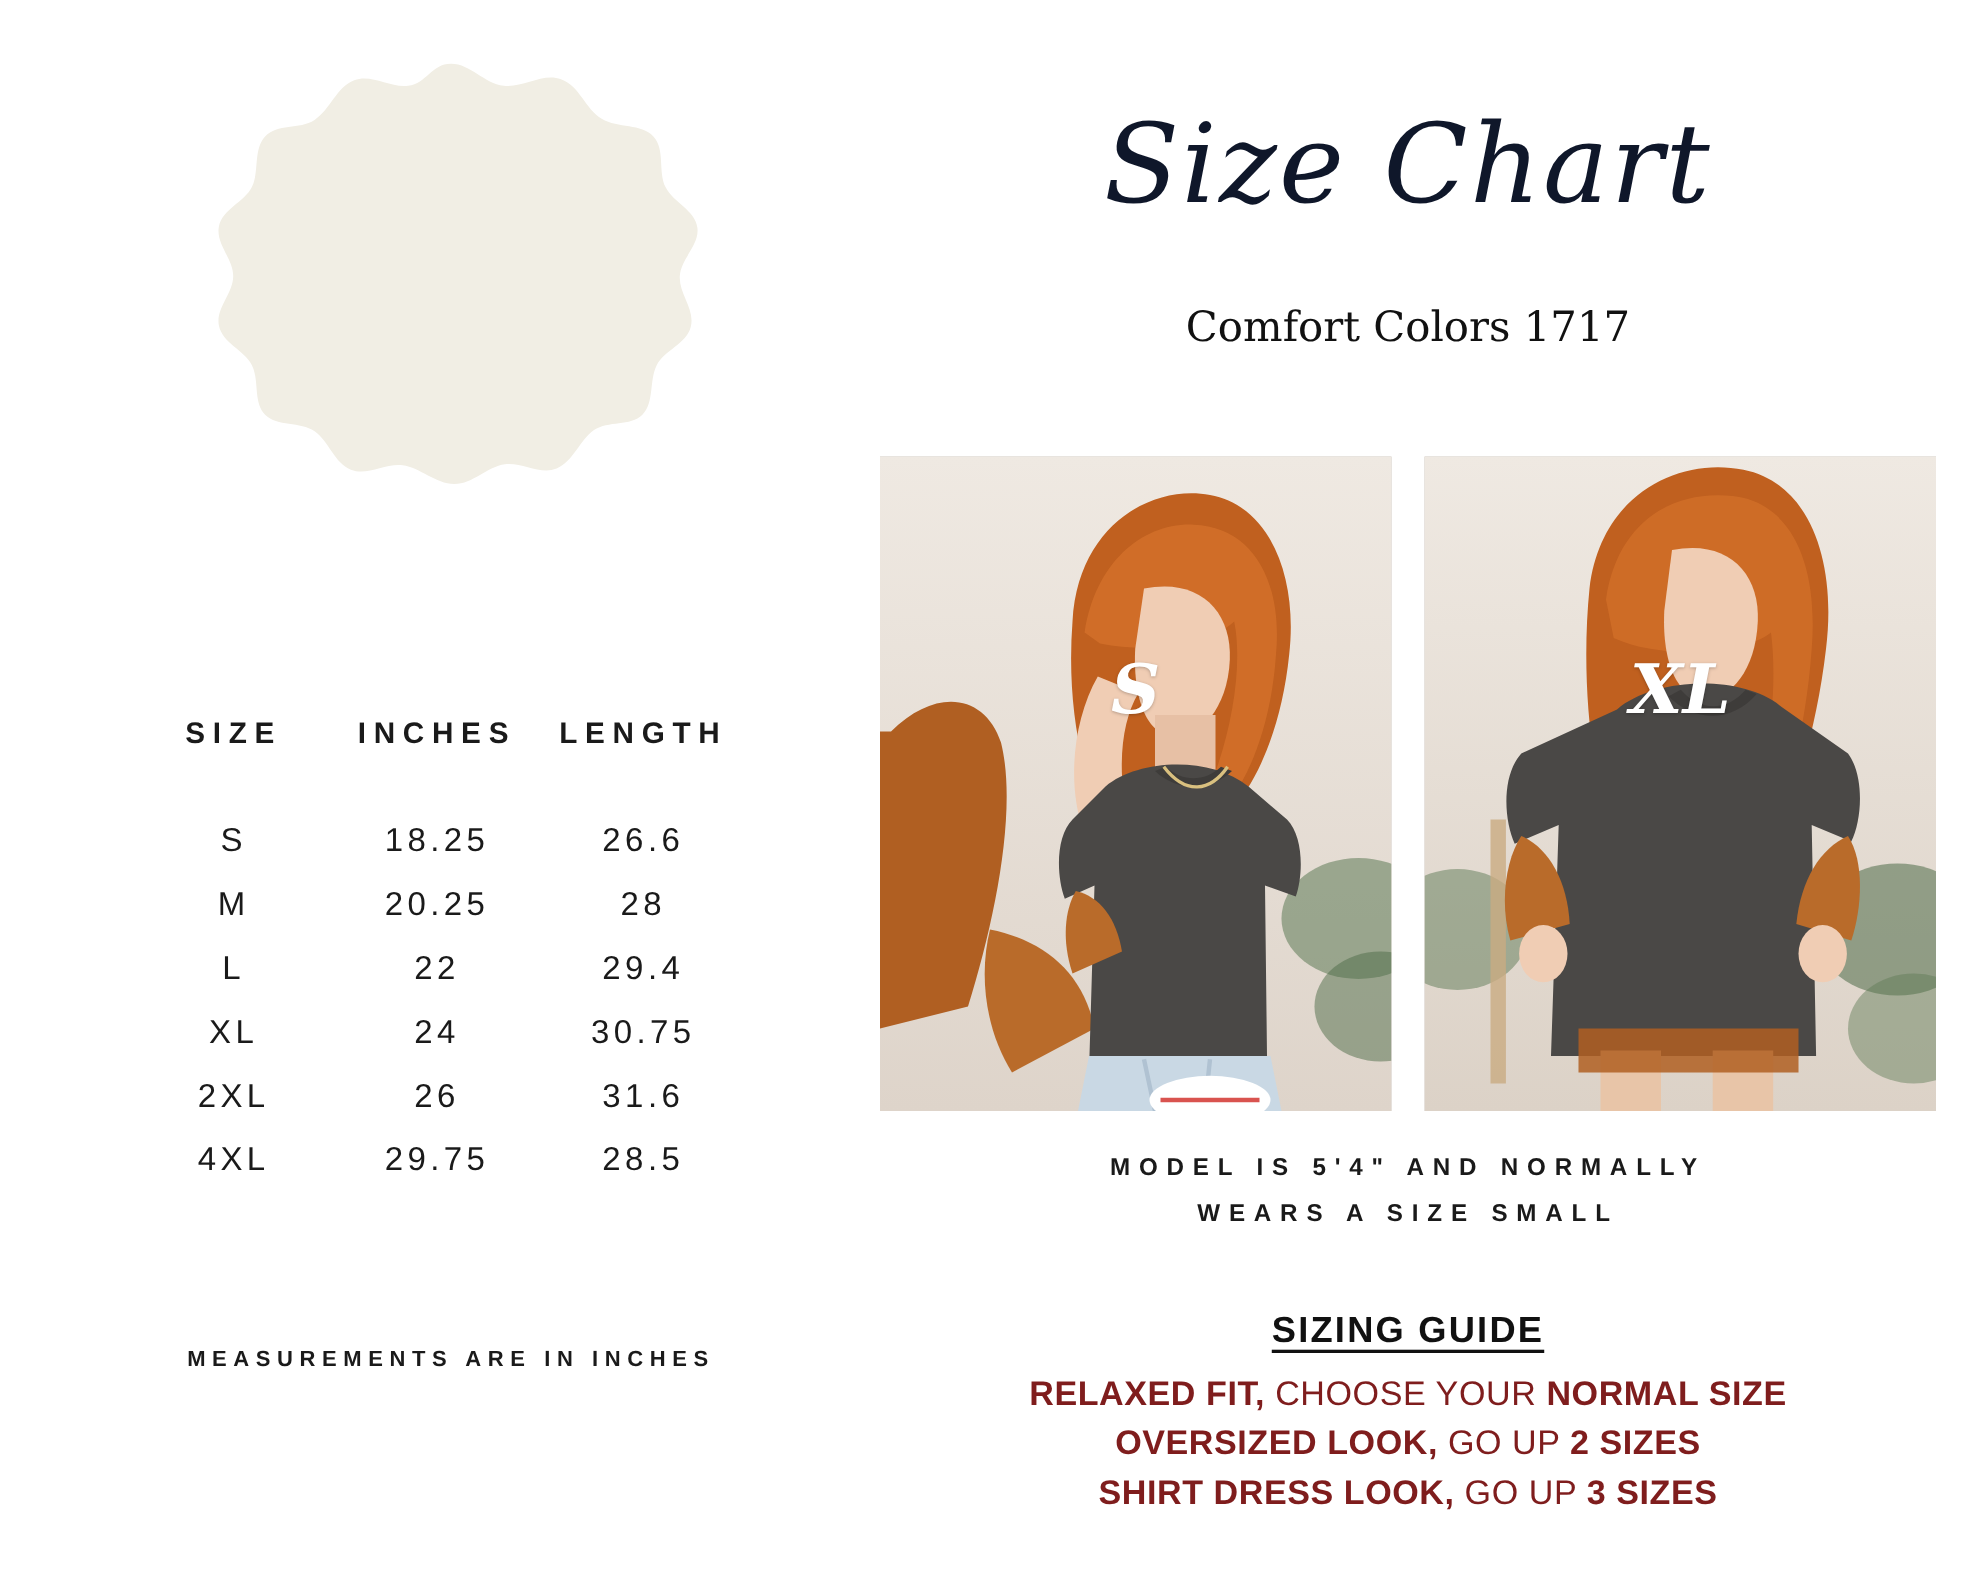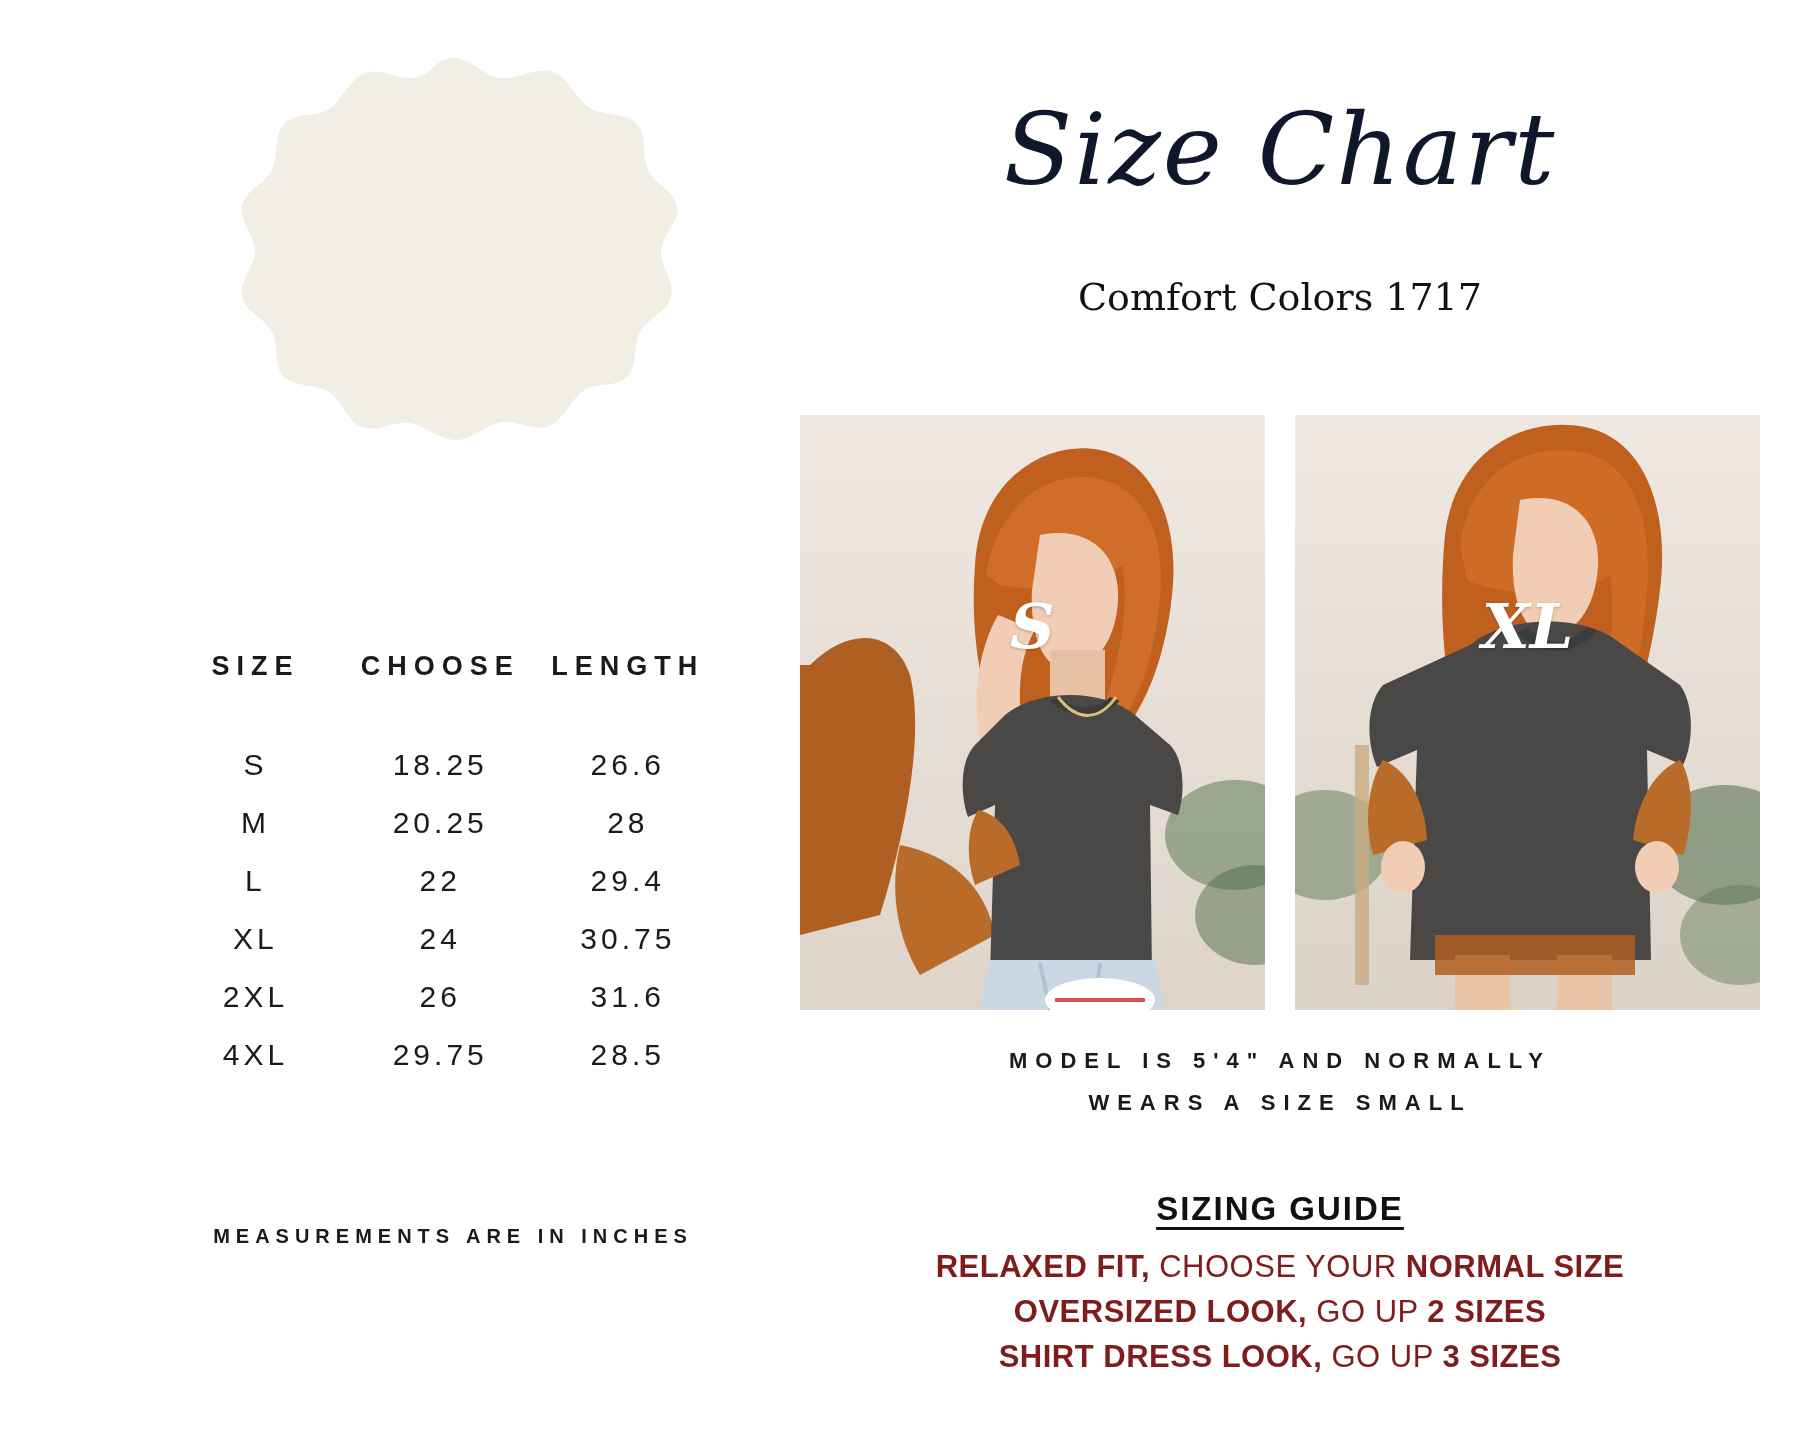--- a/index.html
+++ b/index.html
@@ -15,21 +15,20 @@
     position: relative;
   }
 
   
   .left-col {
     position: absolute;
     left: 0;
     top: 0;
     width: 760px;
     height: 1440px;
-    margin-left: 43px;
   }
 
   .blob-wrap {
     position: absolute;
     left: 160px;
     top: 50px;
     width: 500px;
     height: 500px;
   }
   .blob-wrap svg { display: block; }
@@ -211,21 +210,21 @@
         C92 62 112 68 126 59 C140 50 146 29 162 23 C178 17 194 30 211 28
         C228 26 232 8 250 8 Z" fill="#f1eee4"></path>
     </svg>
   </div>
 
   <div class="table-wrap">
     <table class="size-table">
       <thead>
         <tr>
           <th>SIZE</th>
-          <th>CHOOSE</th>
+          <th>INCHES</th>
           <th>LENGTH</th>
         </tr>
       </thead>
       <tbody>
         <tr>
           <td>S</td>
           <td>18.25</td>
           <td>26.6</td>
         </tr>
         <tr>

